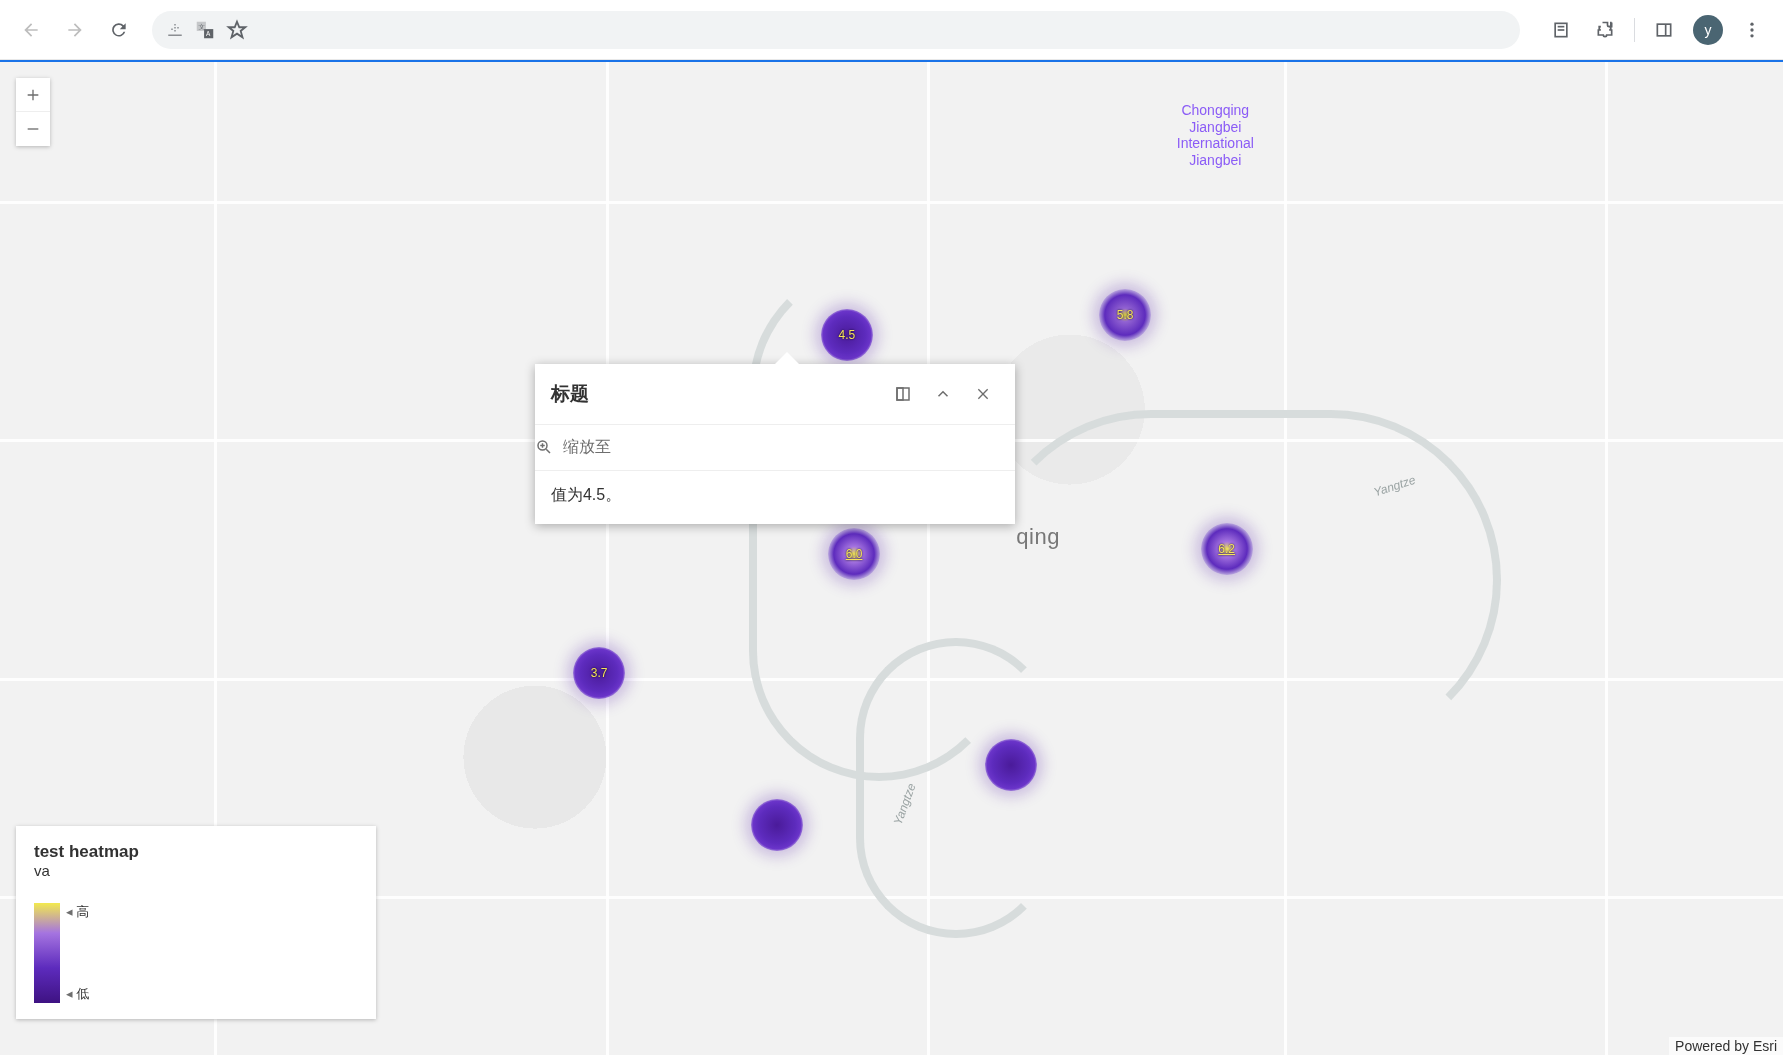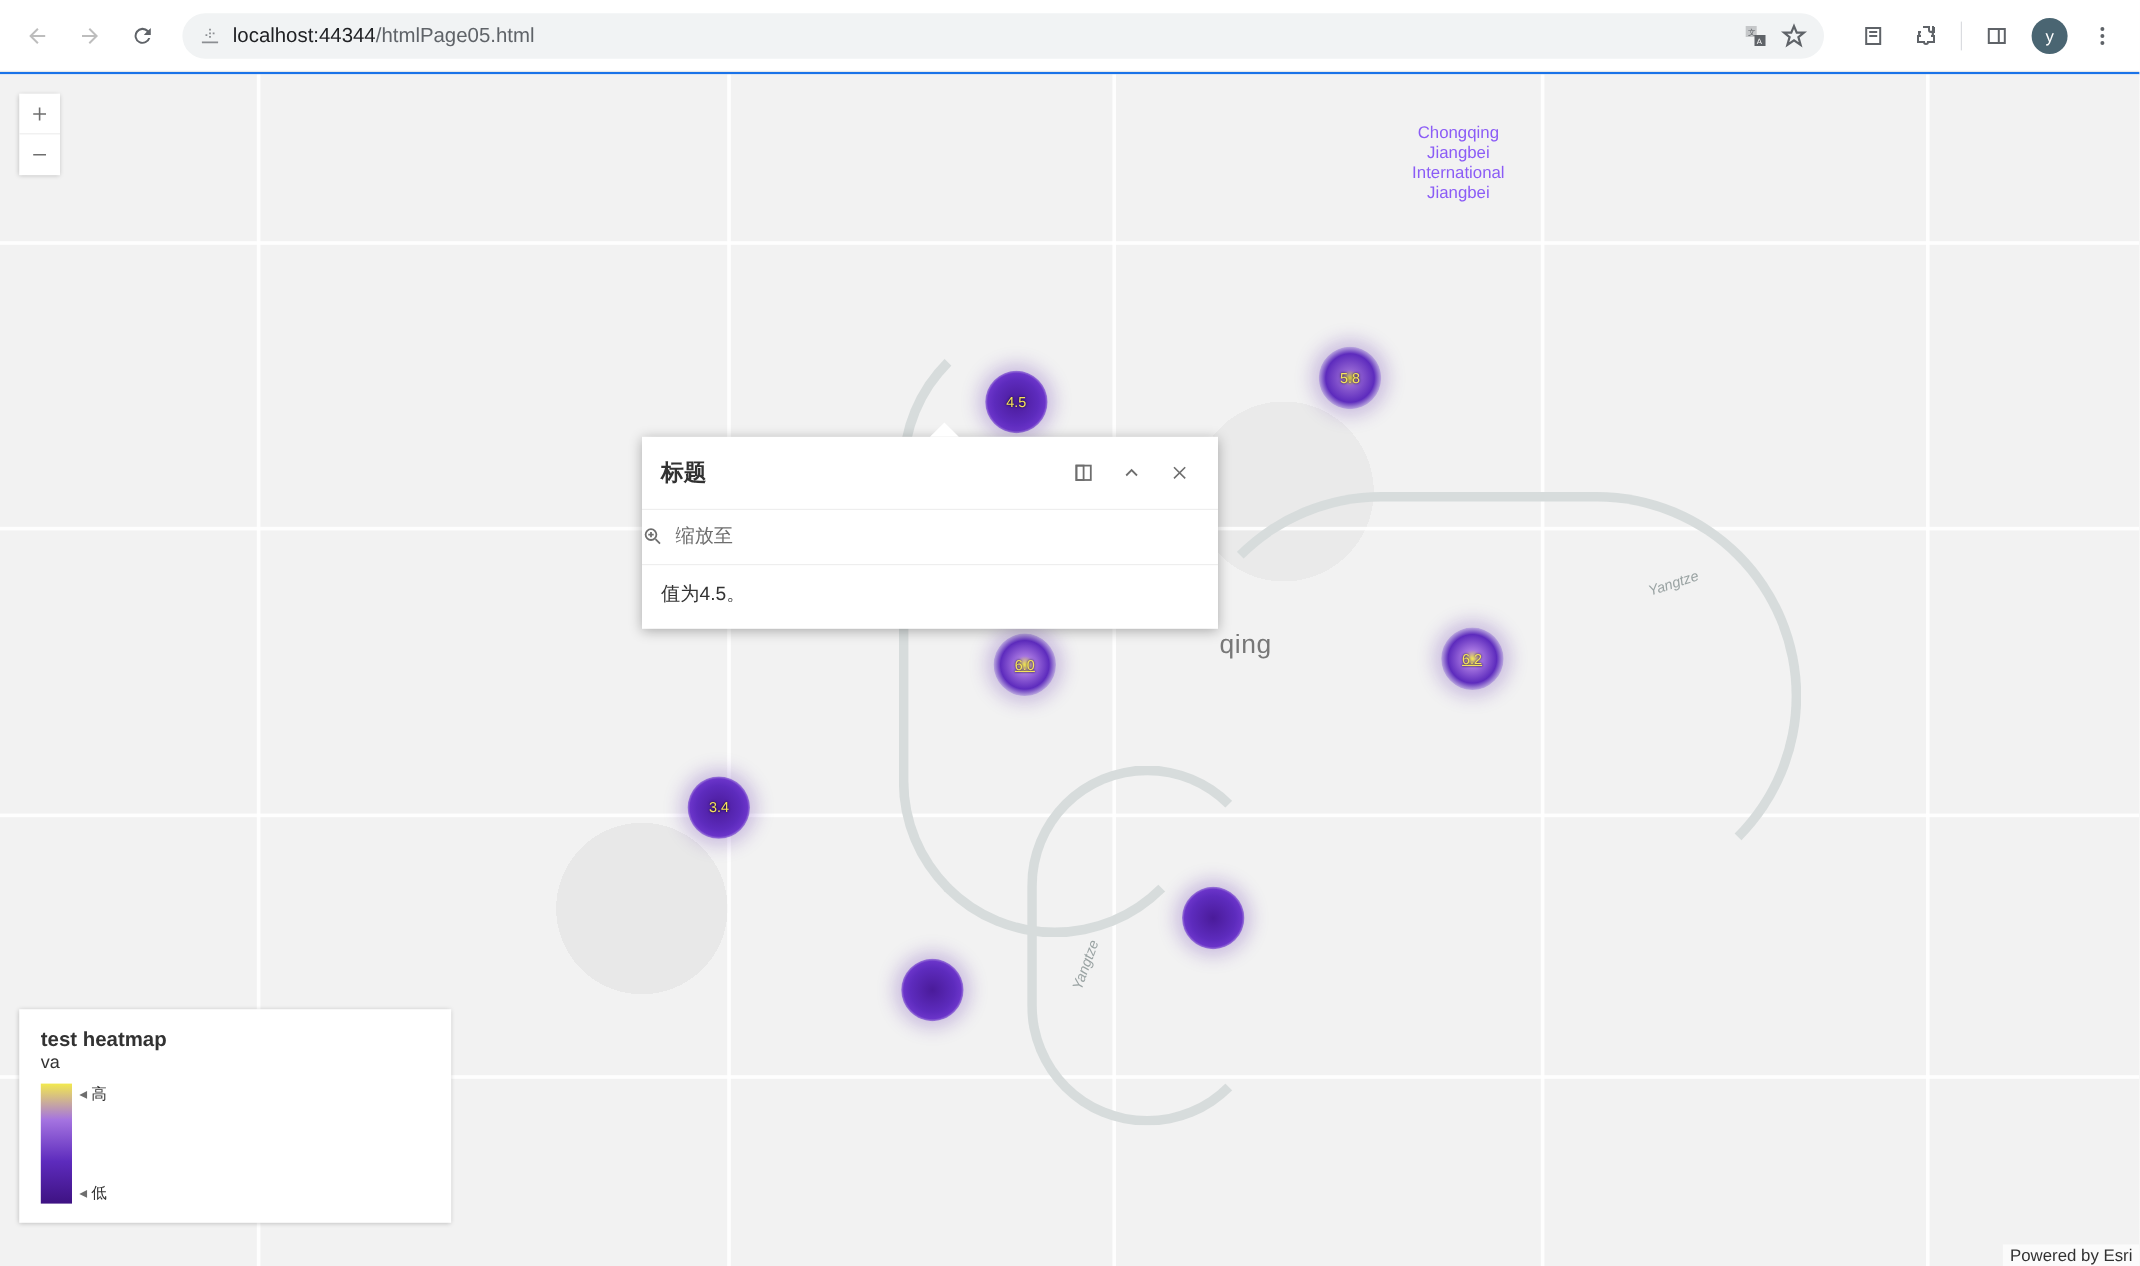--- a/index.html
+++ b/index.html
@@ -107,21 +107,21 @@
     display: flex; align-items: center; gap: 10px; padding: 12px 0; border-bottom: 1px solid #eee;
     color: #6e6e6e; font-size: 16px; cursor: pointer;
   }
   .popup-content { padding: 14px 16px 18px; font-size: 16px; color: #323232; }
 
   .legend {
     position: absolute; left: 16px; bottom: 36px; width: 360px; background: #fff;
     box-shadow: 0 1px 4px rgba(0,0,0,.25); padding: 16px 18px;
   }
   .legend-title { font-size: 17px; font-weight: 600; color: #323232; }
-  .legend-field { font-size: 15px; color: #323232; margin-bottom: 9px; }
+  .legend-field { font-size: 15px; color: #323232; margin-bottom: 24px; }
   .legend-ramp {
     display: flex; align-items: stretch; gap: 6px; height: 100px;
   }
   .ramp-bar {
     width: 26px; height: 100%;
     background: linear-gradient(to bottom, #f2e94e 0%, #a574e0 30%, #5d2bbd 65%, #3e1282 100%);
   }
   .ramp-labels {
     display: flex; flex-direction: column; justify-content: space-between; font-size: 13px; color: #323232;
   }
@@ -154,23 +154,20 @@
   <div class="nav-btn">
     <svg width="20" height="20" viewBox="0 0 24 24">
         <path fill="currentColor" d="M17.65 6.35A8 8 0 1 0 19.5 14h-2.08a6 6 0 1 1-1.41-6.24L13 11h7V4z"></path>
       </svg>
   </div>
   <div class="omnibox">
     <span class="site-info">
       <svg width="18" height="18" viewBox="0 0 24 24">
           <path fill="currentColor" d="M7 10h2v2H7zm4-6h2v2h-2zm0 4h2v2h-2zm0 4h2v2h-2zm4-4h2v2h-2zM3 18h18v2H3z" opacity=".7"></path>
         </svg>
-    </span>
-    <span class="url-text">
-      <span class="host">localhost:44344</span><span class="path">/htmlPage05.html</span>
     </span>
     <span class="omni-action">
       <svg width="22" height="22" viewBox="0 0 24 24">
           <path fill="#5f6368" d="M3 3h10v10H3z" opacity=".3"></path>
           <path fill="#5f6368" d="M11 11h10v10H11z"></path>
           <text x="5" y="11" font-size="7" fill="#5f6368">文</text>
           <text x="13" y="19" font-size="7" fill="#fff">A</text>
         </svg>
     </span>
     <span class="omni-action">
@@ -250,21 +247,21 @@
         <div class="heat-point heat-grad-mid" style="left: 63.1%; top: 25.5%;">
           <span class="heat-val">5.8</span>
         </div>
         <div class="heat-point heat-grad-hi" style="left: 47.9%; top: 49.5%;">
           <span class="heat-val">6.0</span>
         </div>
         <div class="heat-point heat-grad-hi" style="left: 68.8%; top: 49%;">
           <span class="heat-val">6.2</span>
         </div>
         <div class="heat-point heat-grad-low" style="left: 33.6%; top: 61.5%;">
-          <span class="heat-val">3.4</span>
+          <span class="heat-val">3.7</span>
         </div>
         <div class="heat-point heat-grad-low" style="left: 56.7%; top: 70.8%;"></div>
         <div class="heat-point heat-grad-low" style="left: 43.6%; top: 76.8%;"></div>
       </div>
 
     <div class="popup" id="popup" style="left: 30%; top: 30.4%;">
       <div class="popup-arrow"></div>
       <div class="popup-header">
         <div class="popup-title">标题</div>
         <div class="popup-hbtn">

